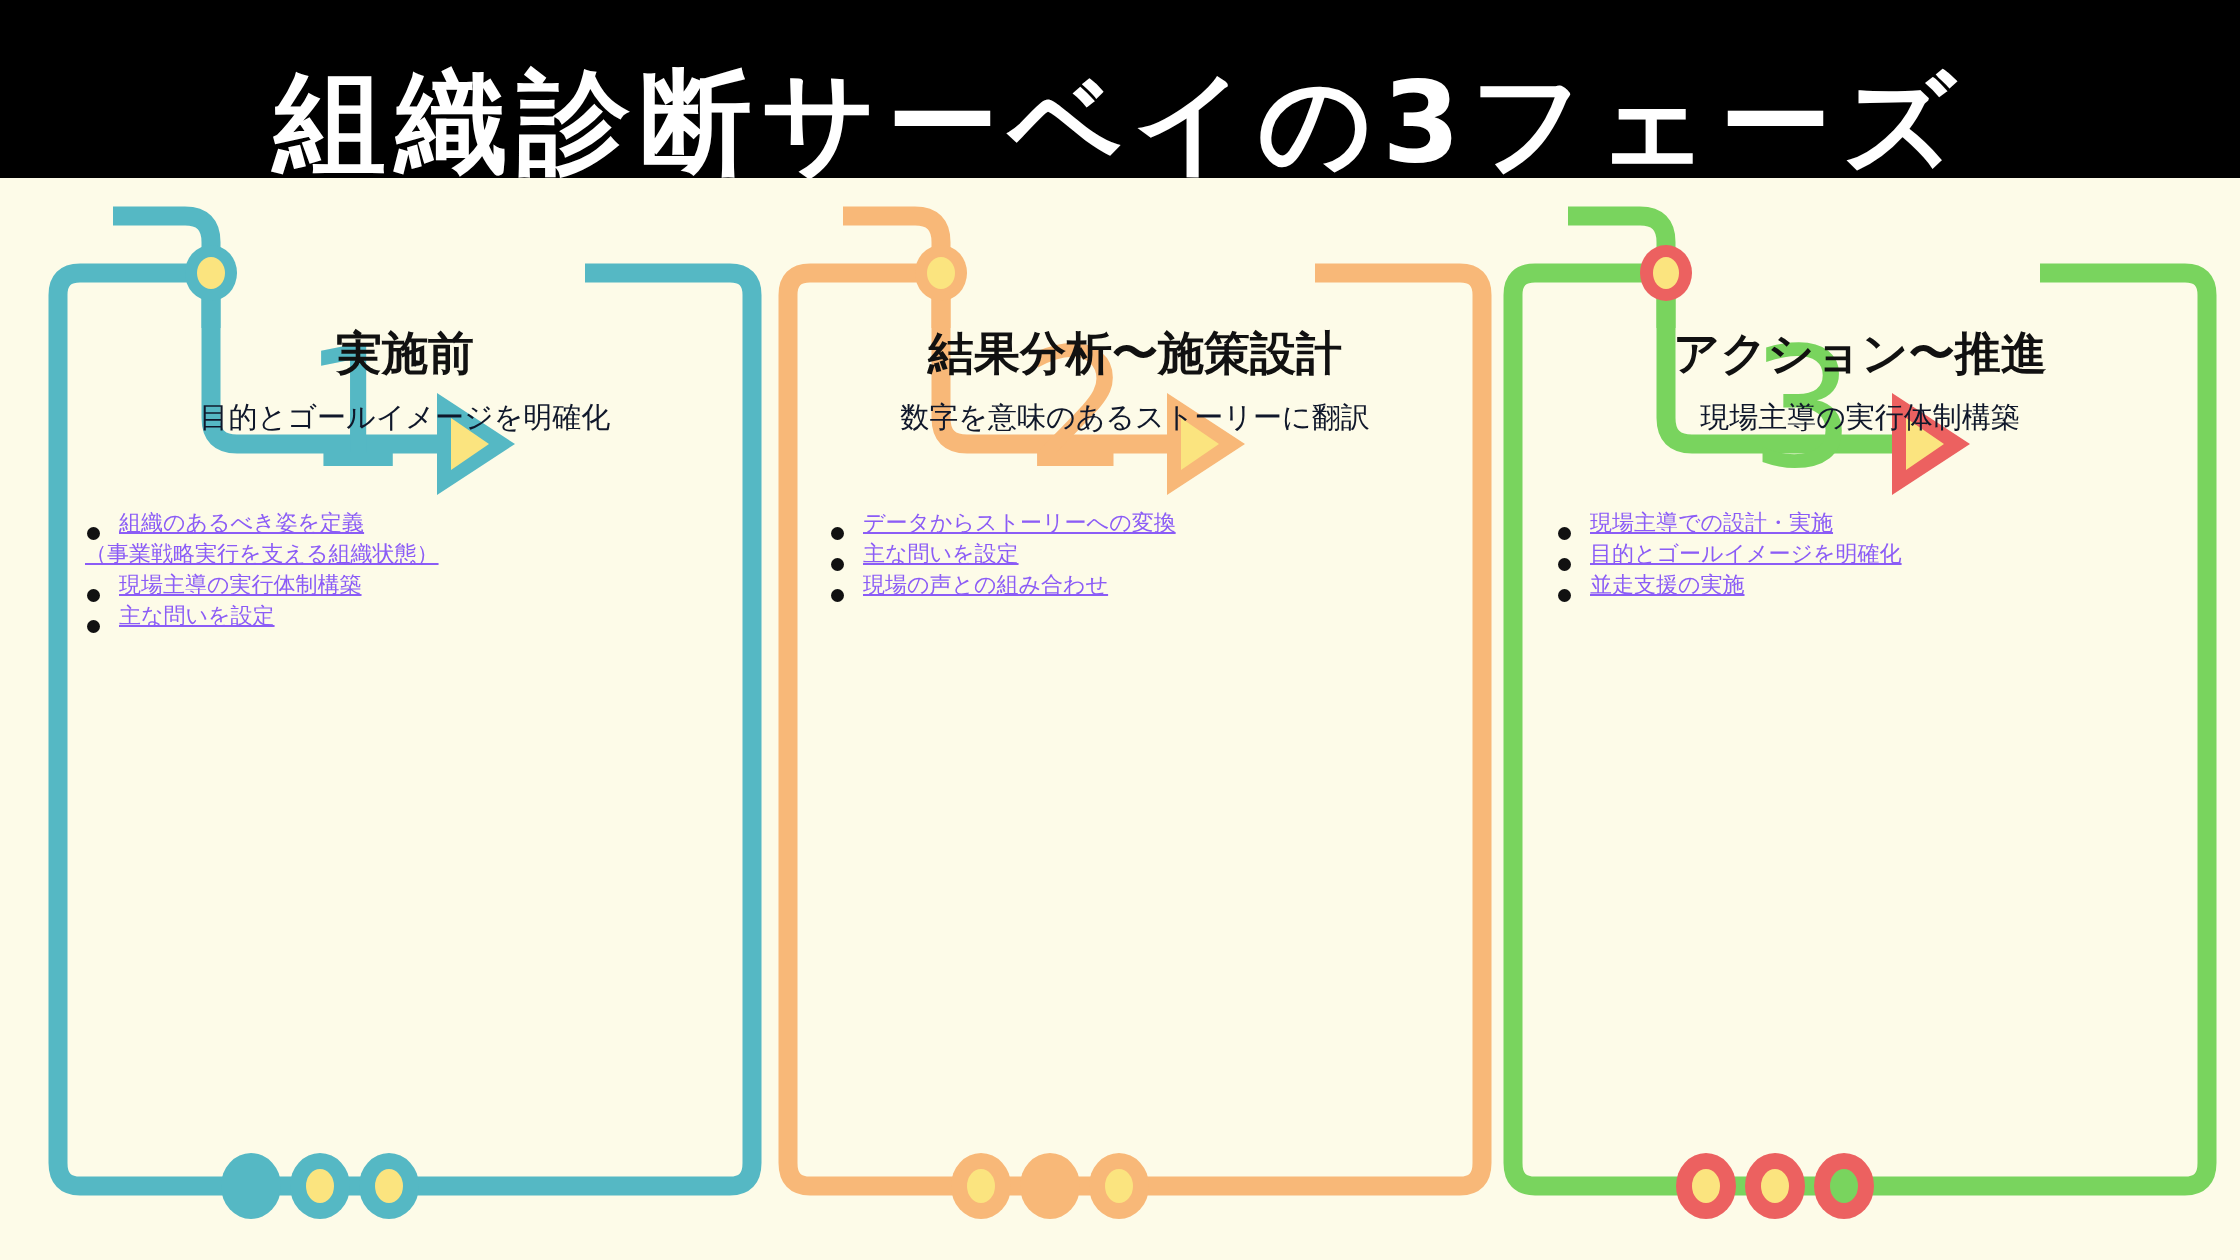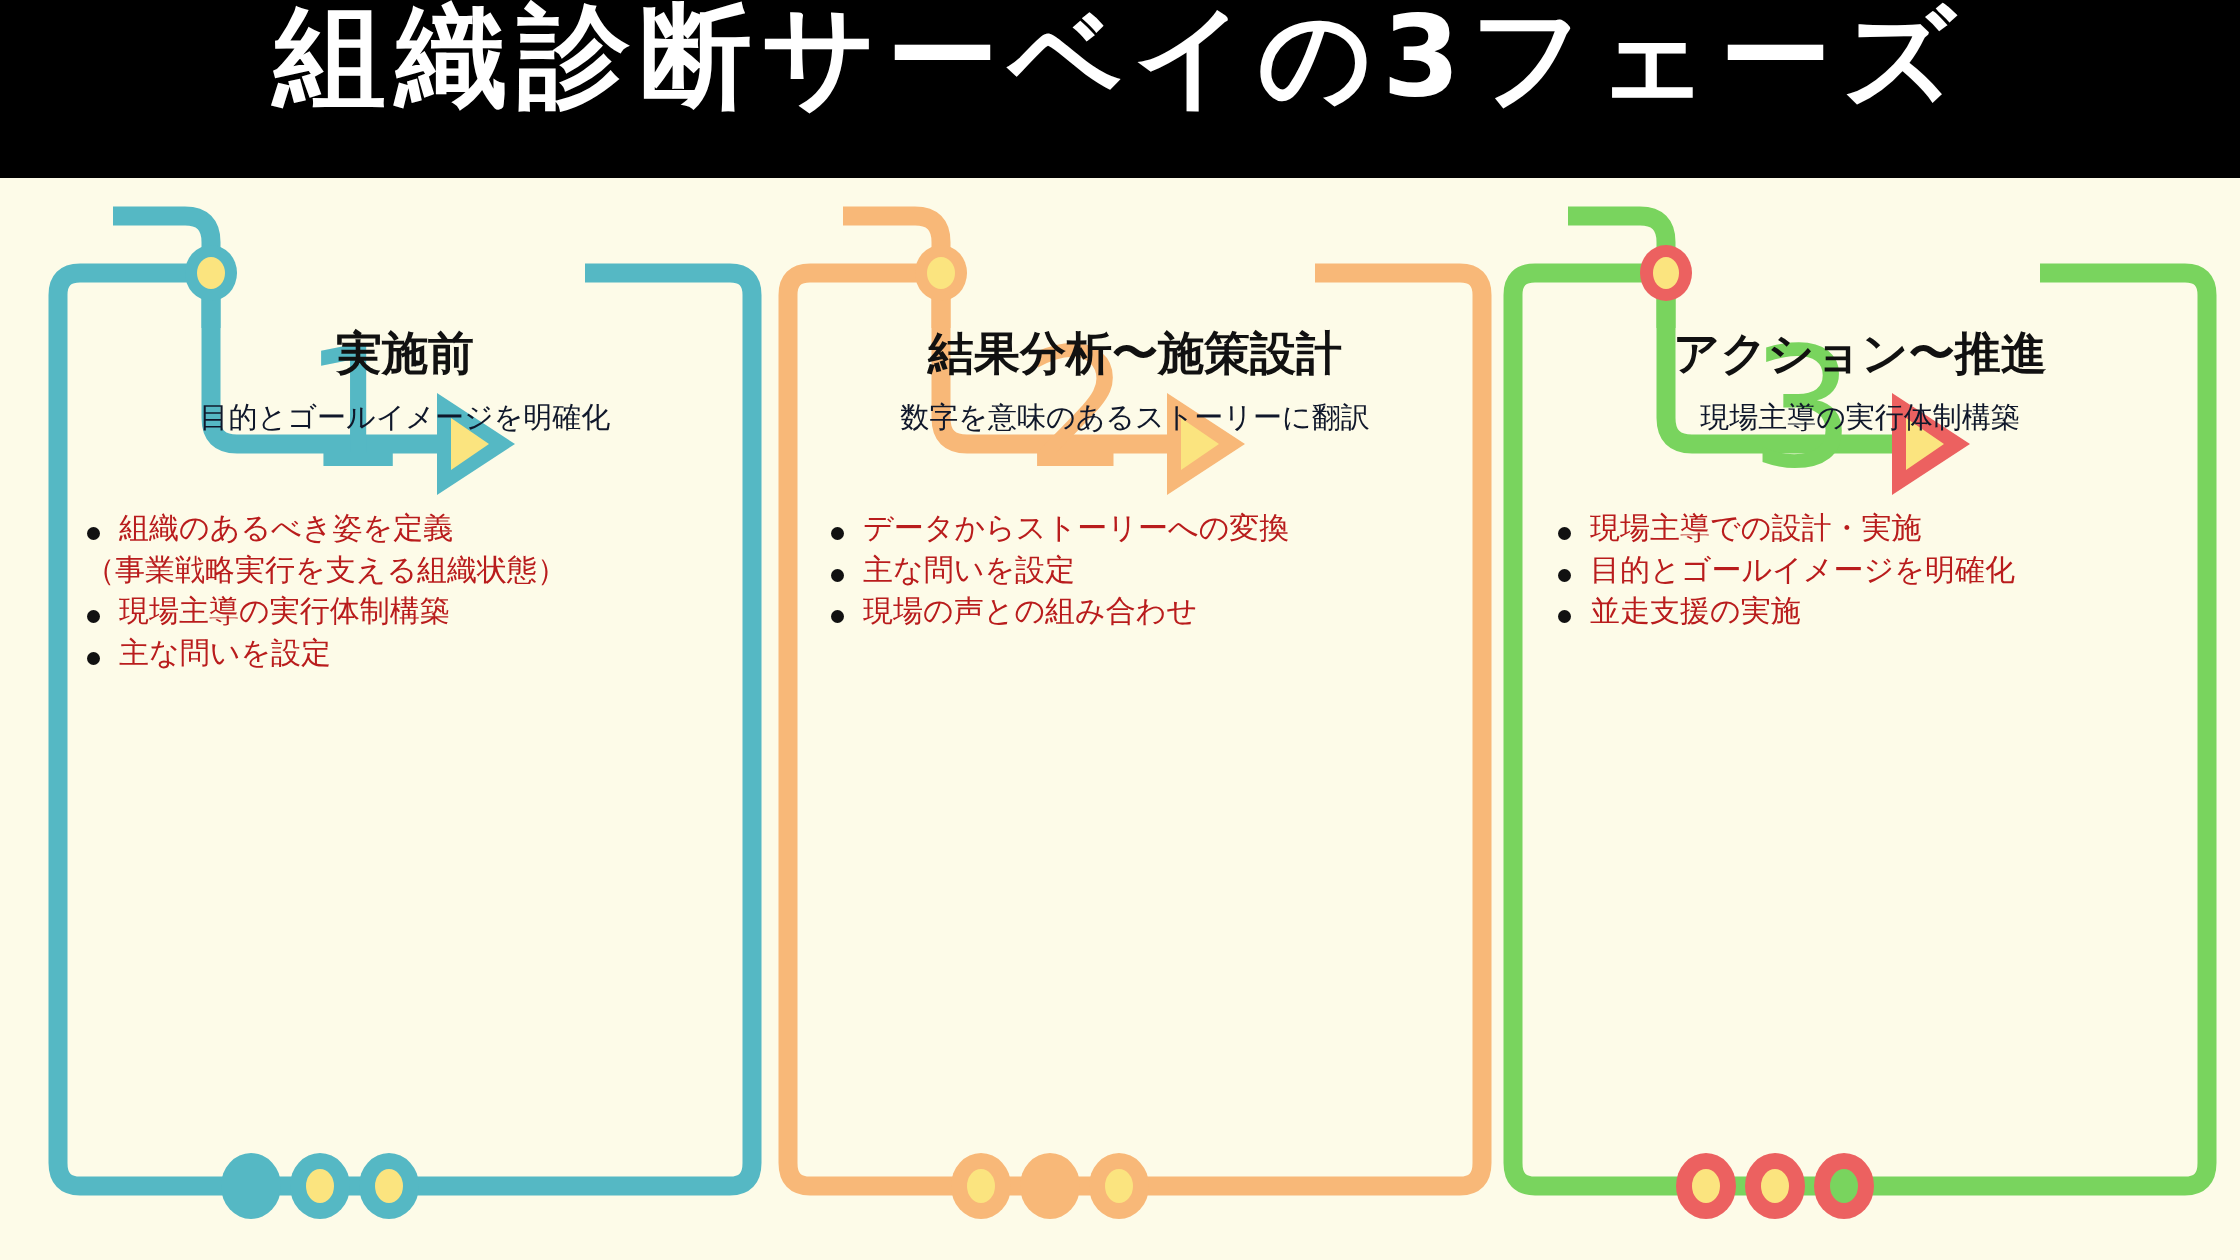--- a/index.html
+++ b/index.html
@@ -20,21 +20,21 @@
   }
   
   #title-bar {
     position: absolute;
     left: 0;
     top: 0;
     width: 2240px;
     height: 178px;
     background: #000000;
     display: flex;
-    align-items: flex-start;
+    align-items: flex-end;
     justify-content: center;
   }
   #title-text {
     color: #FFFFFF;
     font-size: 112px;
     font-weight: 700;
     letter-spacing: 10px;
     line-height: 1;
     white-space: nowrap;
     font-family: "DejaVu Sans", "Liberation Sans", sans-serif;
@@ -94,26 +94,27 @@
     position: absolute;
     left: 34px;
     top: 330px;
     width: 650px;
     list-style: none;
     margin: 0;
     padding: 0;
   }
   .bullet-item {
     position: relative;
-    font-size: 30px;
+    font-size: 22px;
     line-height: 1.32;
-    color: #b91c1c;
+    color: #8b5cf6;
     padding-left: 40px;
     margin: 0 0 2px 0;
     white-space: nowrap;
+    text-decoration: underline;
   }
   .bullet-item.has-dot::before {
     content: "";
     position: absolute;
     left: 8px;
     top: 19px;
     width: 13px;
     height: 13px;
     border-radius: 50%;
     background: #111111;

